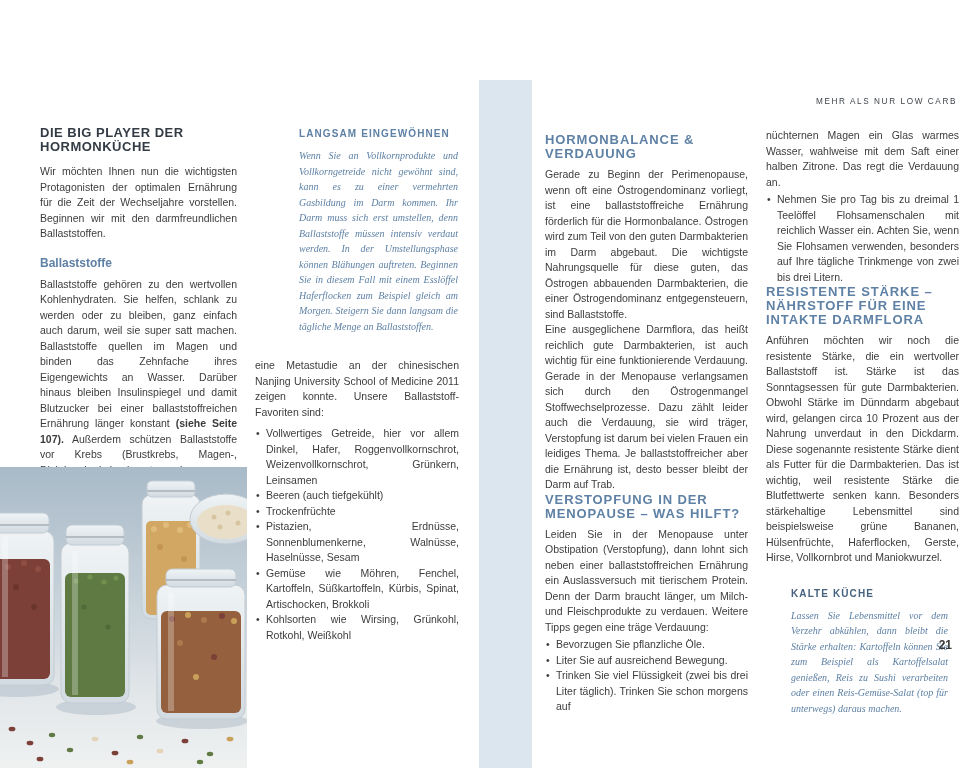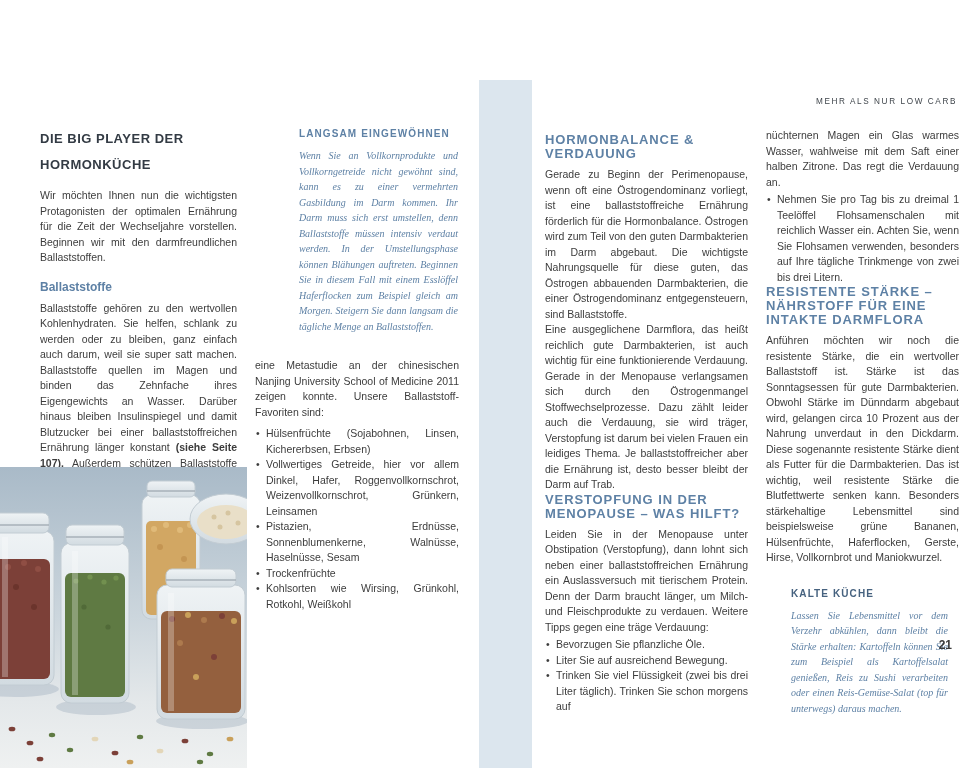--- a/index.html
+++ b/index.html
@@ -14,21 +14,21 @@
     position: absolute; left: 479px; top: 80px; width: 53px; height: 688px;
     background: #dce6ee;
   }
   .col { position: absolute; font-size: 10.5px; line-height: 15.5px; }
   .col-l1 { left: 40px;  top: 126px; width: 197px; }
   .col-l2 { left: 255px; top: 128px; width: 204px; }
   .col-r1 { left: 545px; top: 133px; width: 203px; }
   .col-r2 { left: 766px; top: 128px; width: 193px; }
 
   h1.title {
-    margin: 0 0 10px 0; font-size: 13px; line-height: 26px;
+    margin: 0 0 10px 0; font-size: 13px; line-height: 14px;
     letter-spacing: 0.5px; font-weight: 700; color: #333b44;
   }
   .body { margin: 0; text-align: justify; hyphens: auto; -webkit-hyphens: auto; }
   .bold { font-weight: 700; }
   h2.subhead {
     margin: 14px 0 6px 0; font-size: 12px; line-height: 15px;
     font-weight: 600; color: #5e81a5;
   }
   .caption {
     margin: 11px 0 0 0; width: 196px;
@@ -96,24 +96,25 @@
       <p class="caption">1-a-Ballaststoffspender: Hülsenfrüchte machen satt, schlank und fördern die Verdauung.</p>
     </div>
 
     <div class="col col-l2">
       <aside class="infobox">
         <h3>LANGSAM EINGEWÖHNEN</h3>
         <p>Wenn Sie an Vollkornprodukte und Vollkorngetreide nicht gewöhnt sind, kann es zu einer vermehrten Gasbildung im Darm kommen. Ihr Darm muss sich erst umstellen, denn Ballaststoffe müssen intensiv verdaut werden. In der Umstellungsphase können Blähungen auftreten. Beginnen Sie in diesem Fall mit einem Esslöffel Haferflocken zum Beispiel gleich am Morgen. Steigern Sie dann langsam die tägliche Menge an Ballaststoffen.</p>
       </aside>
       <p class="body cont">eine Metastudie an der chinesischen Nanjing University School of Medicine 2011 zeigen konnte. Unsere Ballaststoff-Favoriten sind:</p>
       <ul class="bullets">
-        <li>Hülsenfrüchte (Sojabohnen, Linsen, Kichererbsen, Erbsen)</li>
         <li>Vollwertiges Getreide, hier vor allem Dinkel, Hafer, Roggenvollkornschrot, Weizenvollkornschrot, Grünkern, Leinsamen</li>
+        <li>Beeren (auch tiefgekühlt)</li>
+        <li>Trockenfrüchte</li>
         <li>Pistazien, Erdnüsse, Sonnenblumenkerne, Walnüsse, Haselnüsse, Sesam</li>
-        <li>Trockenfrüchte</li>
+        <li>Gemüse wie Möhren, Fenchel, Kartoffeln, Süßkartoffeln, Kürbis, Spinat, Artischocken, Brokkoli</li>
         <li>Kohlsorten wie Wirsing, Grünkohl, Rotkohl, Weißkohl</li>
       </ul>
     </div>
 
     <figure class="photo">
       <svg viewBox="0 0 247 301" width="247" height="301" aria-hidden="true">
         <defs>
           <linearGradient id="bg" x1="0" y1="0" x2="0" y2="1">
             <stop offset="0" stop-color="#a9bac8"></stop>
             <stop offset="0.5" stop-color="#ccd6dd"></stop>

